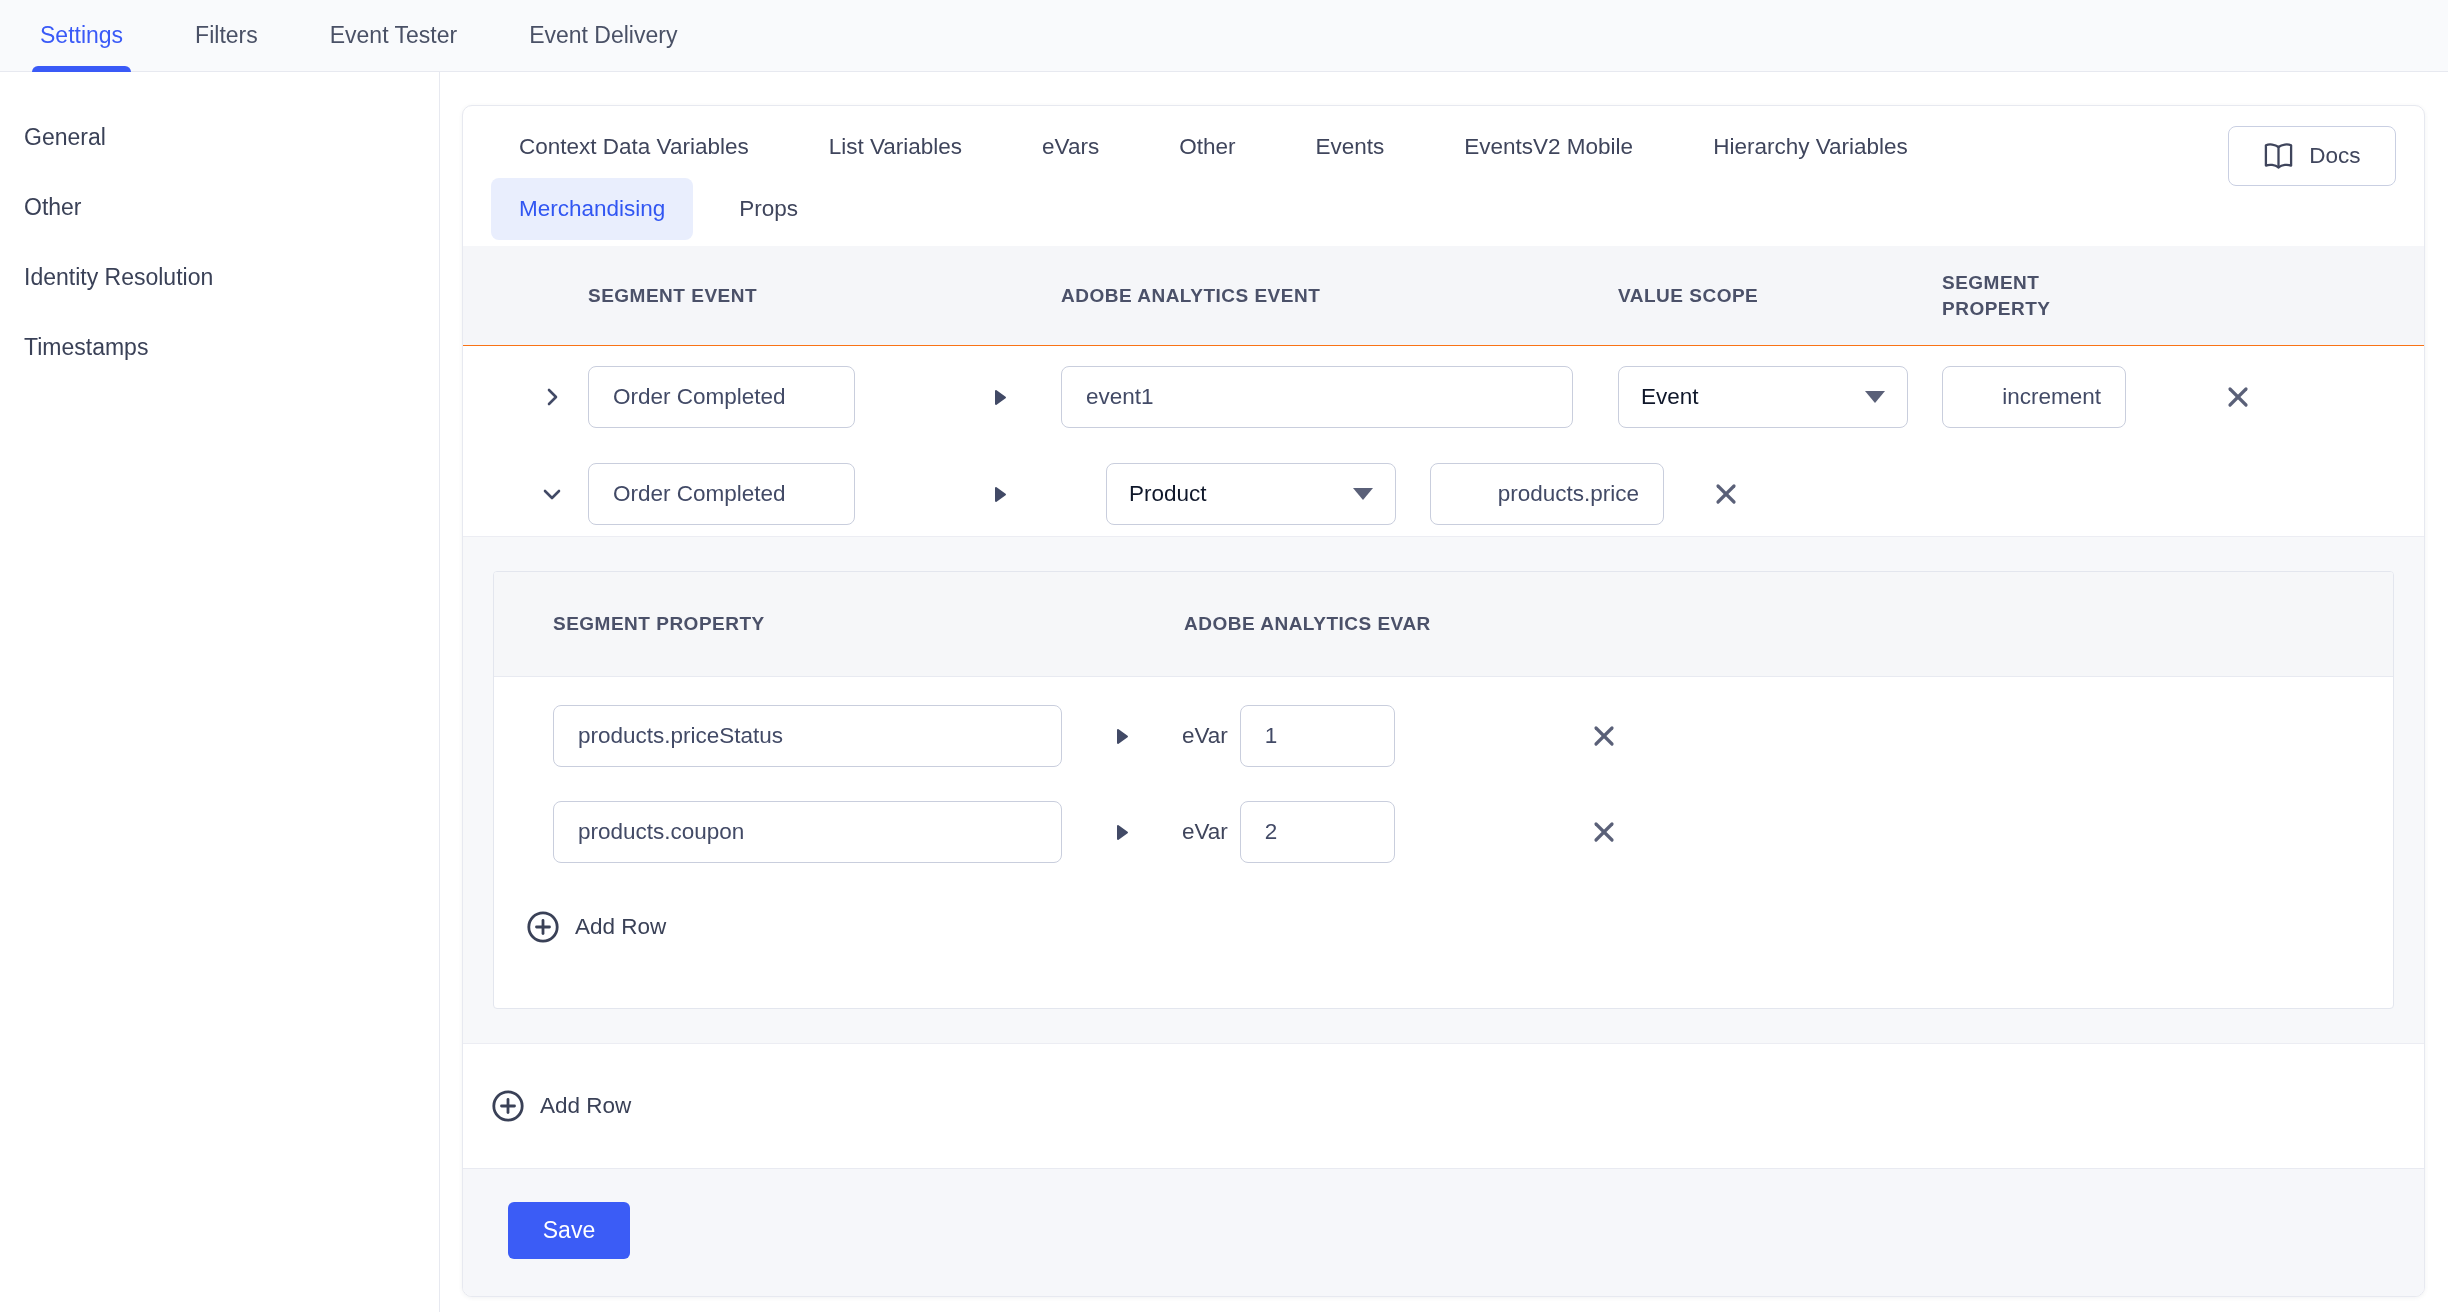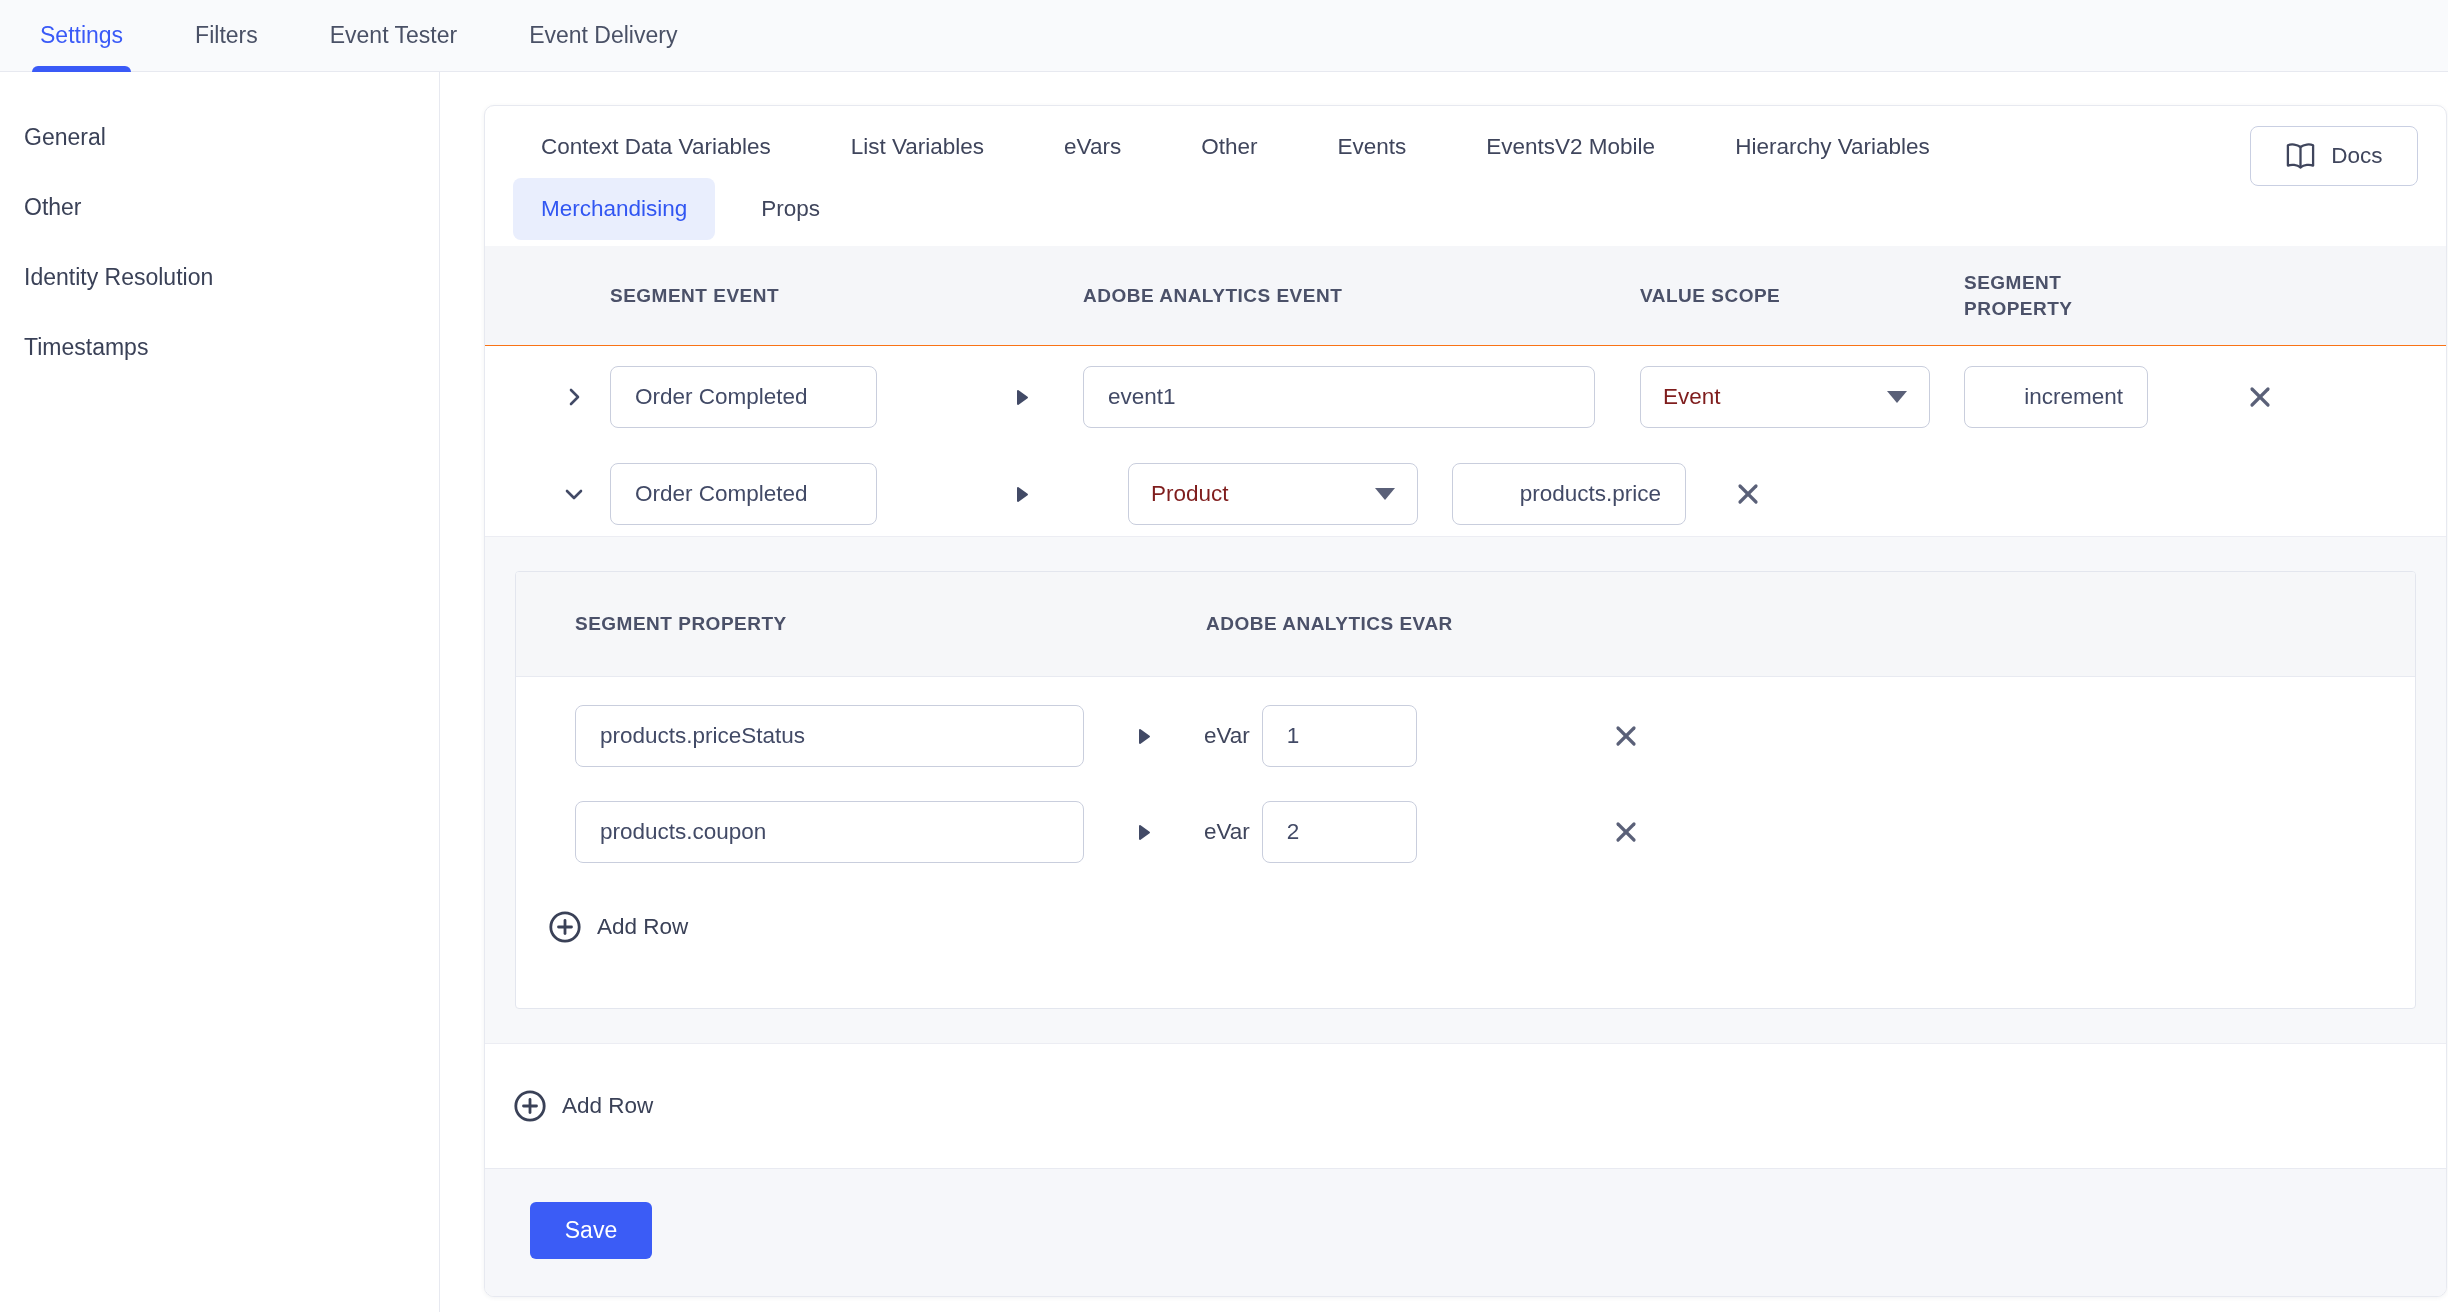--- a/index.html
+++ b/index.html
@@ -29,21 +29,21 @@
     height:70px; display:flex; align-items:center; padding-left:24px;
     font-size:23px; color:#3a4157; cursor:pointer;
   }
   .side-item.active {
     height:54px; margin:8px 37px 8px 0; background:#e8edfc; color:#2f56f0;
     border-radius:0 8px 8px 0;
   }
   .mainarea { flex:1; position:relative; }
   
   .card {
-    position:absolute; left:44px; top:33px; width:1963px; height:1192px;
+    position:absolute; left:22px; top:33px; width:1963px; height:1192px;
     background:#fff; border:1px solid #e7e9f0; border-radius:10px;
     box-shadow:0 1px 4px rgba(60,66,90,.07); overflow:hidden;
   }
   
   .tabs-area { height:140px; position:relative; padding:16px 28px 0 28px; }
   .tab-row1 { display:flex; gap:24px; height:50px; align-items:center; }
   .tab, .tab2 {
     padding:0 28px; font-size:22.5px; color:#3f455c; background:none; border:none;
     font-family:inherit; cursor:pointer; white-space:nowrap;
   }
@@ -77,21 +77,21 @@
   .trow { display:flex; align-items:center; height:62px; margin-bottom:35px; }
   .tinput {
     height:62px; width:100%; border:1.6px solid #c9cedd; border-radius:8px;
     font-family:inherit; font-size:22.5px; color:#424a66; padding:0 24px;
     background:#fff; outline:none;
   }
   .tinput.center { text-align:right; }
   .select {
     width:290px; height:62px; border:1.6px solid #c9cedd; border-radius:8px;
     display:flex; align-items:center; justify-content:space-between;
-    padding:0 22px; font-size:22.5px; color:#7f1d1d; background:#fff; cursor:pointer;
+    padding:0 22px; font-size:22.5px; color:#0f172a; background:#fff; cursor:pointer;
   }
   .caret {
     width:0; height:0; border-left:10px solid transparent; border-right:10px solid transparent;
     border-top:12px solid #5a6078;
   }
   .xbtn { background:none; border:none; cursor:pointer; display:flex; align-items:center; }
   .togglebtn { background:none; border:none; cursor:pointer; display:flex; align-items:center; }
   
   .expanded {
     height:508px; background:#f7f8fa; border-top:1px solid #ecedf3;

